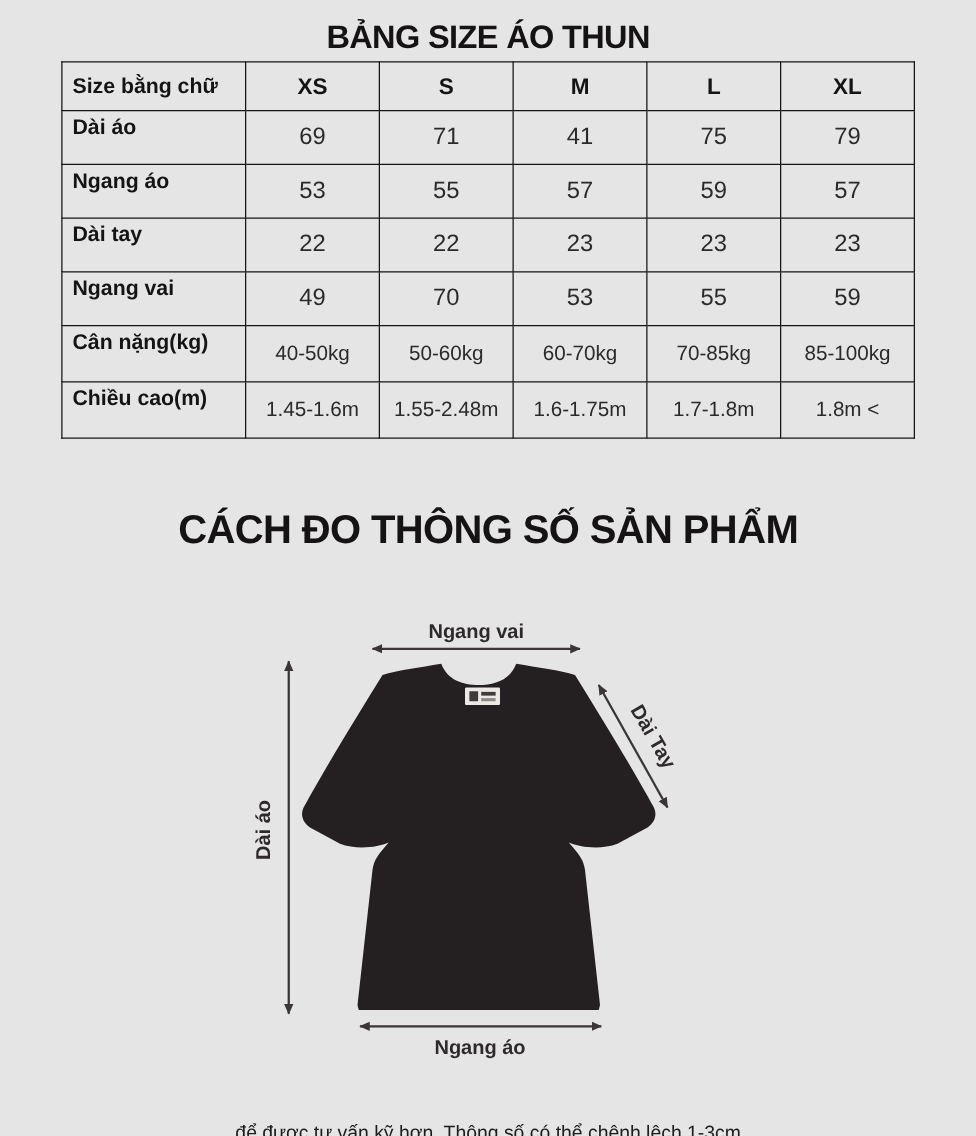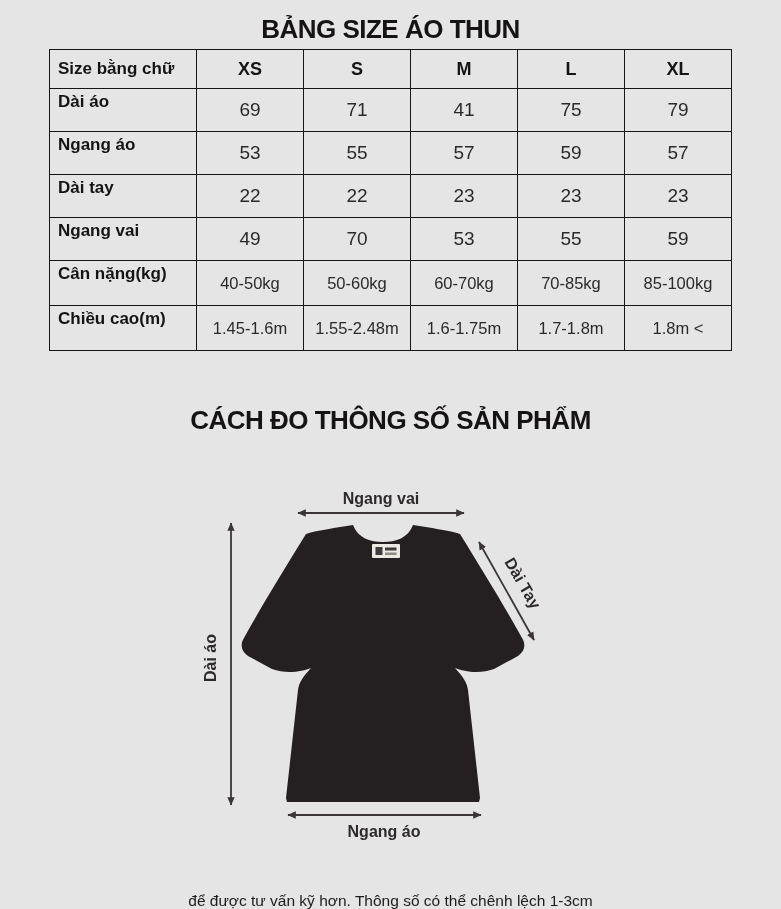--- a/index.html
+++ b/index.html
@@ -26,21 +26,21 @@
     font-weight:bold; font-size:17px; color:#141414;
   }
   td.val {
     text-align:center; vertical-align:middle; height:40px;
     font-size:19px; font-weight:400; color:#2b2a2a;
   }
   tr.tall td.val { height:42px; font-size:16.5px; }
 
   h2.section {
     margin:54px 0 0 0; text-align:center;
-    font-size:26px; font-weight:bold; letter-spacing:-0.5px; color:#161314;
+    font-size:32px; font-weight:bold; letter-spacing:-0.5px; color:#161314;
   }
 
   .diagram { width:450px; margin:32px auto 0 auto; }
   .diagram svg { display:block; }
   .dim-line { stroke-width:1.8; fill:none; }
   .ah { fill:#3a3536; }
   .dim-label {
     font-family:"Liberation Sans", sans-serif;
     font-size:16px; font-weight:bold; fill:#2e2a2b;
   }

